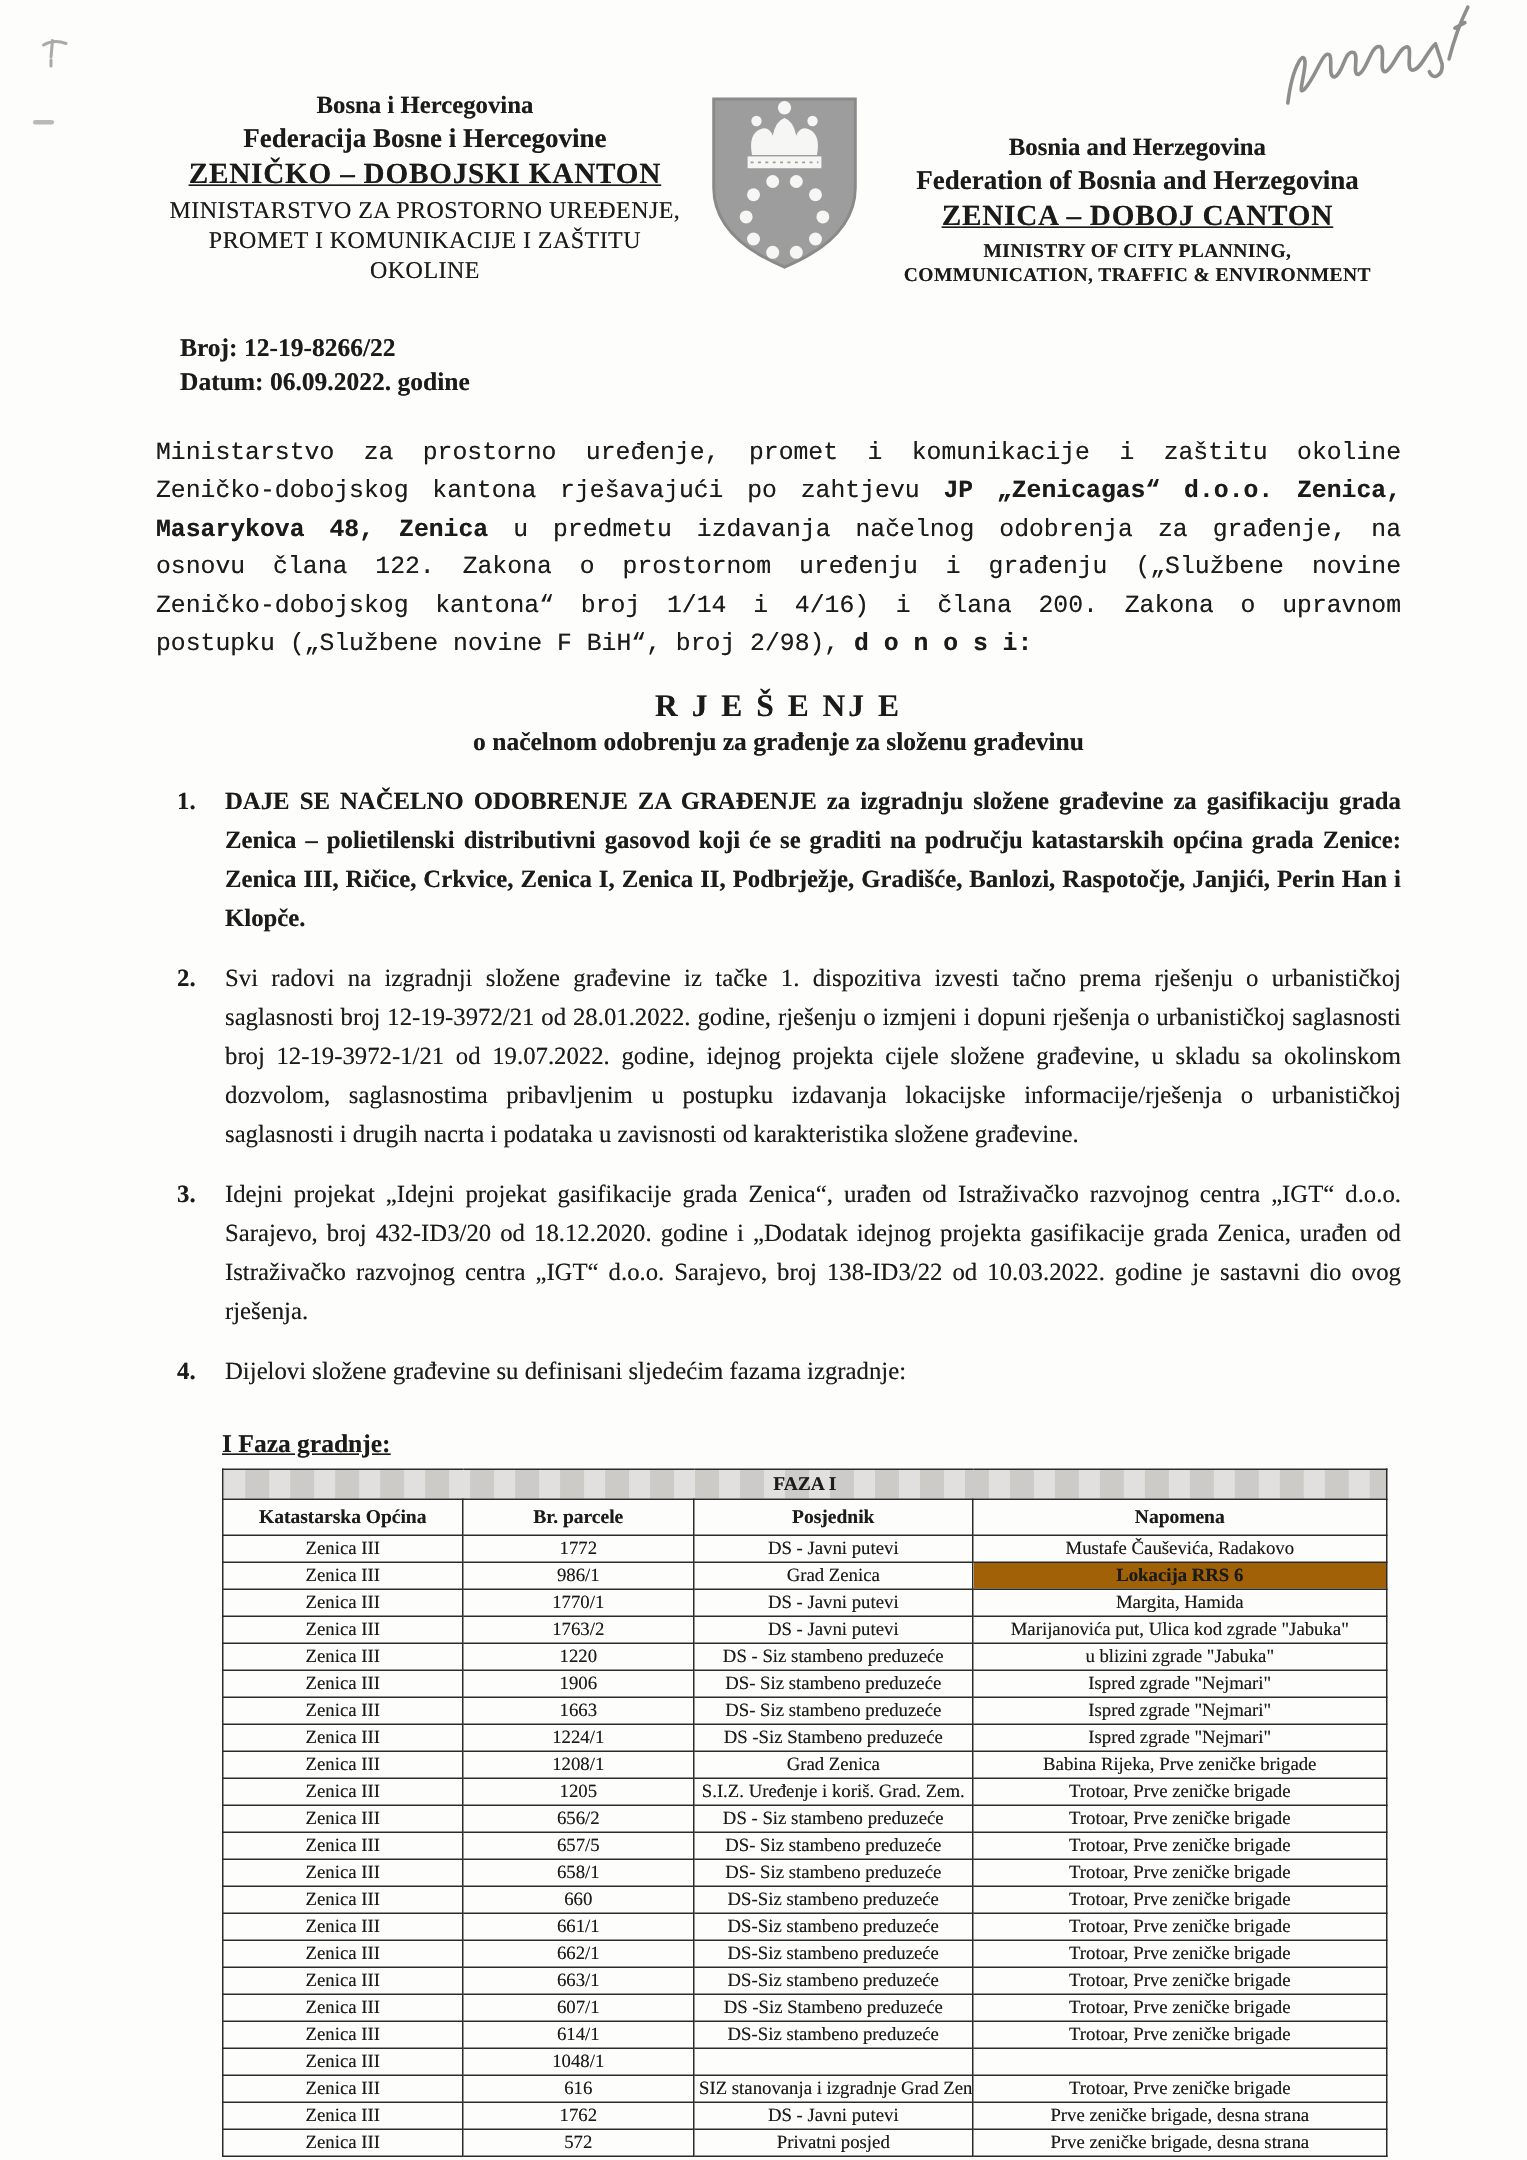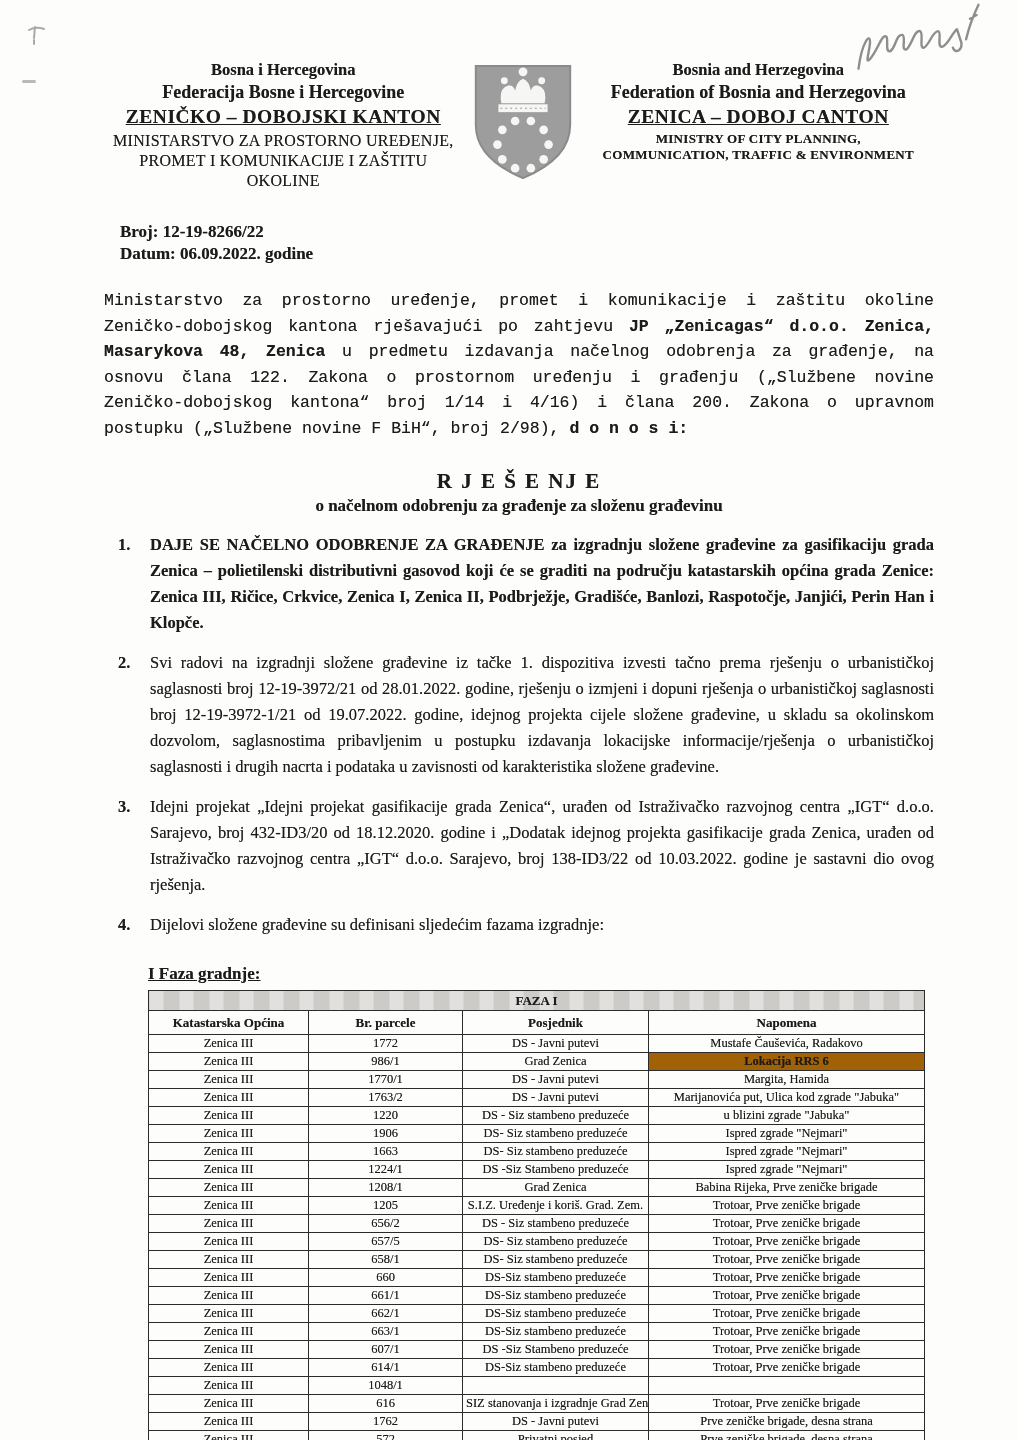--- a/index.html
+++ b/index.html
@@ -13,42 +13,42 @@
     color:#1b1b1b;
     overflow:hidden;
     text-shadow:0 0 .4px rgba(20,20,20,.55);
   }
   .content { padding:52px 84px 0 104px; }
 
   
   .hdr { display:flex; justify-content:flex-end; align-items:flex-start; }
   .hdr-block { text-align:center; line-height:1.25; }
   .hdr-left  { width:400px; padding-top:8px; }
-  .hdr-right { width:392px; padding-top:8px; }
+  .hdr-right { width:392px; padding-top:8px;margin-top:28px; }
   .hdr-l1 { font-weight:bold; font-size:16.5px; }
   .hdr-l2 { font-weight:bold; font-size:18px; }
   .hdr-l3 { font-weight:bold; font-size:19.5px; letter-spacing:.5px; text-decoration:underline; margin:2px 0 1px; }
   .hdr-l4, .hdr-l5 { font-size:16px; letter-spacing:.3px; }
   .hdr-right .hdr-l4, .hdr-right .hdr-l5 { font-weight:bold; font-size:13px; }
   .crest { width:120px; flex:0 0 auto; padding-top:5px; display:flex; justify-content:center; }
 
   
   .mark-topleft { position:absolute; left:26px; top:24px; }
   .mark-dash { position:absolute; left:22px; top:80px; width:14px; height:3px; background:#b9b9b9; border-radius:2px; }
   .signature { position:absolute; right:18px; top:2px; }
 
   
   .meta { margin:30px 0 0 16px; font-weight:bold; font-size:17px; line-height:1.35; }
 
   
   .intro { margin-top:22px; font-size:16.5px; line-height:25.5px; text-align:justify;font-family:Liberation Mono, monospace; }
   .b { font-weight:bold; }
 
   
-  .title { margin-top:28px; text-align:center; font-weight:bold; font-size:21px; letter-spacing:2px; }
+  .title { margin-top:16px; text-align:center; font-weight:bold; font-size:21px; letter-spacing:2px; }
   .subtitle { text-align:center; font-weight:bold; font-size:17px; margin-top:2px; }
 
   
   .items { margin-top:16px; }
   .item { position:relative; padding-left:46px; margin-bottom:14px; font-size:16.5px; line-height:26px; text-align:justify; }
   .item .num { position:absolute; left:14px; top:0; font-weight:bold; }
   .item.bold { font-weight:bold; }
 
   
   .phase-heading { margin:26px 0 6px 44px; font-weight:bold; font-size:17px; text-decoration:underline; }

